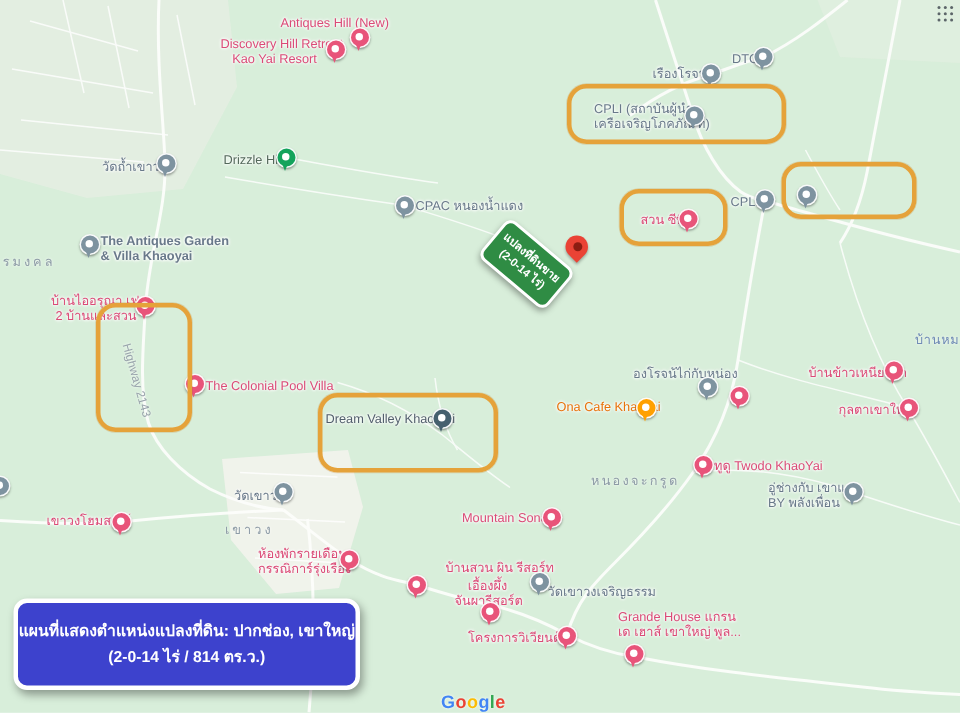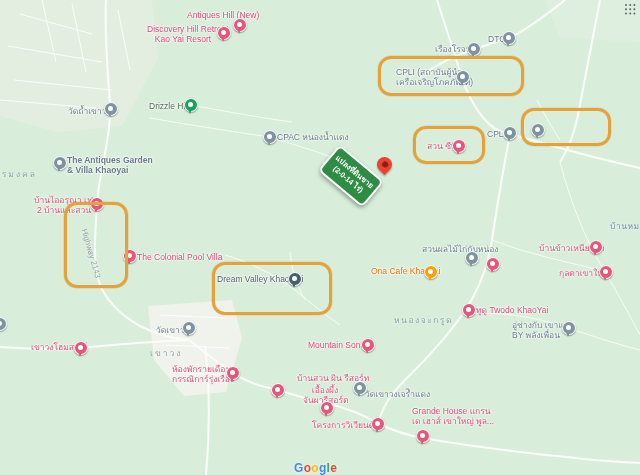--- a/index.html
+++ b/index.html
@@ -223,41 +223,41 @@
   </div>
   <div class="poi-label lbl-pink" style="left:427px;top:141px;">สวน ซีพี</div>
   <div class="poi-label lbl-gray" style="left:487px;top:129px;">CPLI</div>
   <div class="poi-label lbl-pink ta-c" style="left:34px;top:195px;width:60px;">
     <div>บ้านไออรุณา เฟส</div>
     <div>2 บ้านและสวน</div>
   </div>
   <div class="poi-label lbl-pink" style="left:137px;top:252px;text-align:right;">The Colonial Pool Villa</div>
   <div class="poi-label lbl-navy" style="left:217px;top:274px;">Dream Valley Khao Yai</div>
   <div class="poi-label lbl-orange" style="left:371px;top:266px;">Ona Cafe Khaoyai</div>
-  <div class="poi-label lbl-gray" style="left:422px;top:244px;">สวนผลไม้ไก่กับหน่อง</div>
+  <div class="poi-label lbl-gray" style="left:422px;top:244px;">องโรจน้ไก่กับหน่อง</div>
   <div class="poi-label lbl-pink" style="left:539px;top:243px;">บ้านข้าวเหนียวดำ</div>
   <div class="poi-label lbl-pink" style="left:559px;top:268px;">กุลตาเขาใหญ่</div>
   <div class="poi-label lbl-pink" style="left:308px;top:340px;">Mountain Sonata</div>
   <div class="poi-label lbl-pink" style="left:476px;top:305px;">ทูดู Twodo KhaoYai</div>
   <div class="poi-label lbl-gray ta-r" style="left:512px;top:320px;width:48px;">
     <div>อู่ช่างกับ เขาแคน</div>
     <div>BY พลังเพื่อน</div>
   </div>
   <div class="poi-label lbl-pink" style="left:31px;top:342px;">เขาวงโฮมสเตย์</div>
   <div class="poi-label lbl-gray" style="left:156px;top:325px;">วัดเขาวง</div>
   <div class="poi-label lbl-pink ta-r" style="left:172px;top:364px;width:52px;">
     <div>ห้องพักรายเดือน</div>
     <div>กรรณิการ์รุ่งเรือง</div>
   </div>
   <div class="poi-label lbl-pink" style="left:262px;top:373px;margin-left:35px;">บ้านสวน ผิน รีสอร์ท</div>
   <div class="poi-label lbl-pink ta-c" style="left:303px;top:385px;width:44px;">
     <div>เอื้องผึ้ง</div>
     <div>จันผารีสอร์ต</div>
   </div>
-  <div class="poi-label lbl-gray" style="left:365px;top:389px;">วัดเขาวงเจริำแดง</div>
+  <div class="poi-label lbl-gray" style="left:365px;top:389px;">วัดเขาวงเจริญธรรม</div>
   <div class="poi-label lbl-pink" style="left:312px;top:420px;">โครงการวิเวียนด้า2</div>
   <div class="poi-label lbl-pink" style="left:412px;top:406px;">
     <div>Grande House แกรน</div>
     <div>เด เฮาส์ เขาใหญ่ พูล...</div>
   </div>
 
   <div class="area-label" style="left:150px;top:346px;">เขาวง</div>
   <div class="area-label" style="left:394px;top:313px;letter-spacing:1.5px;">หนองจะกรูด</div>
   <div class="area-label" style="left:-12px;top:167px;">ธรรมงคล</div>
   <div class="area-label lbl-blue" style="left:610px;top:219px;letter-spacing:.5px;color:#6f8bb5;">บ้านหมาก</div>
@@ -265,20 +265,24 @@
 
   <div class="land-sign">
     <div>แปลงที่ดินขาย</div>
     <div>(2-0-14 ไร่)</div>
   </div>
 
   <span class="target-marker">
       <span class="core"></span>
     </span>
 
+  <div class="info-box">
+    <div>แผนที่แสดงตำแหน่งแปลงที่ดิน: ปากช่อง, เขาใหญ่</div>
+    <div>(2-0-14 ไร่ / 814 ตร.ว.)</div>
+  </div>
 
   <div class="google-logo"><span class="gl-b">G</span><span class="gl-r">o</span><span class="gl-y">o</span><span class="gl-b">g</span><span class="gl-g">l</span><span class="gl-r">e</span></div>
 
   <span class="grid-icon">
       <i></i>
     </span>
 
 </div>
 
 </body></html>

